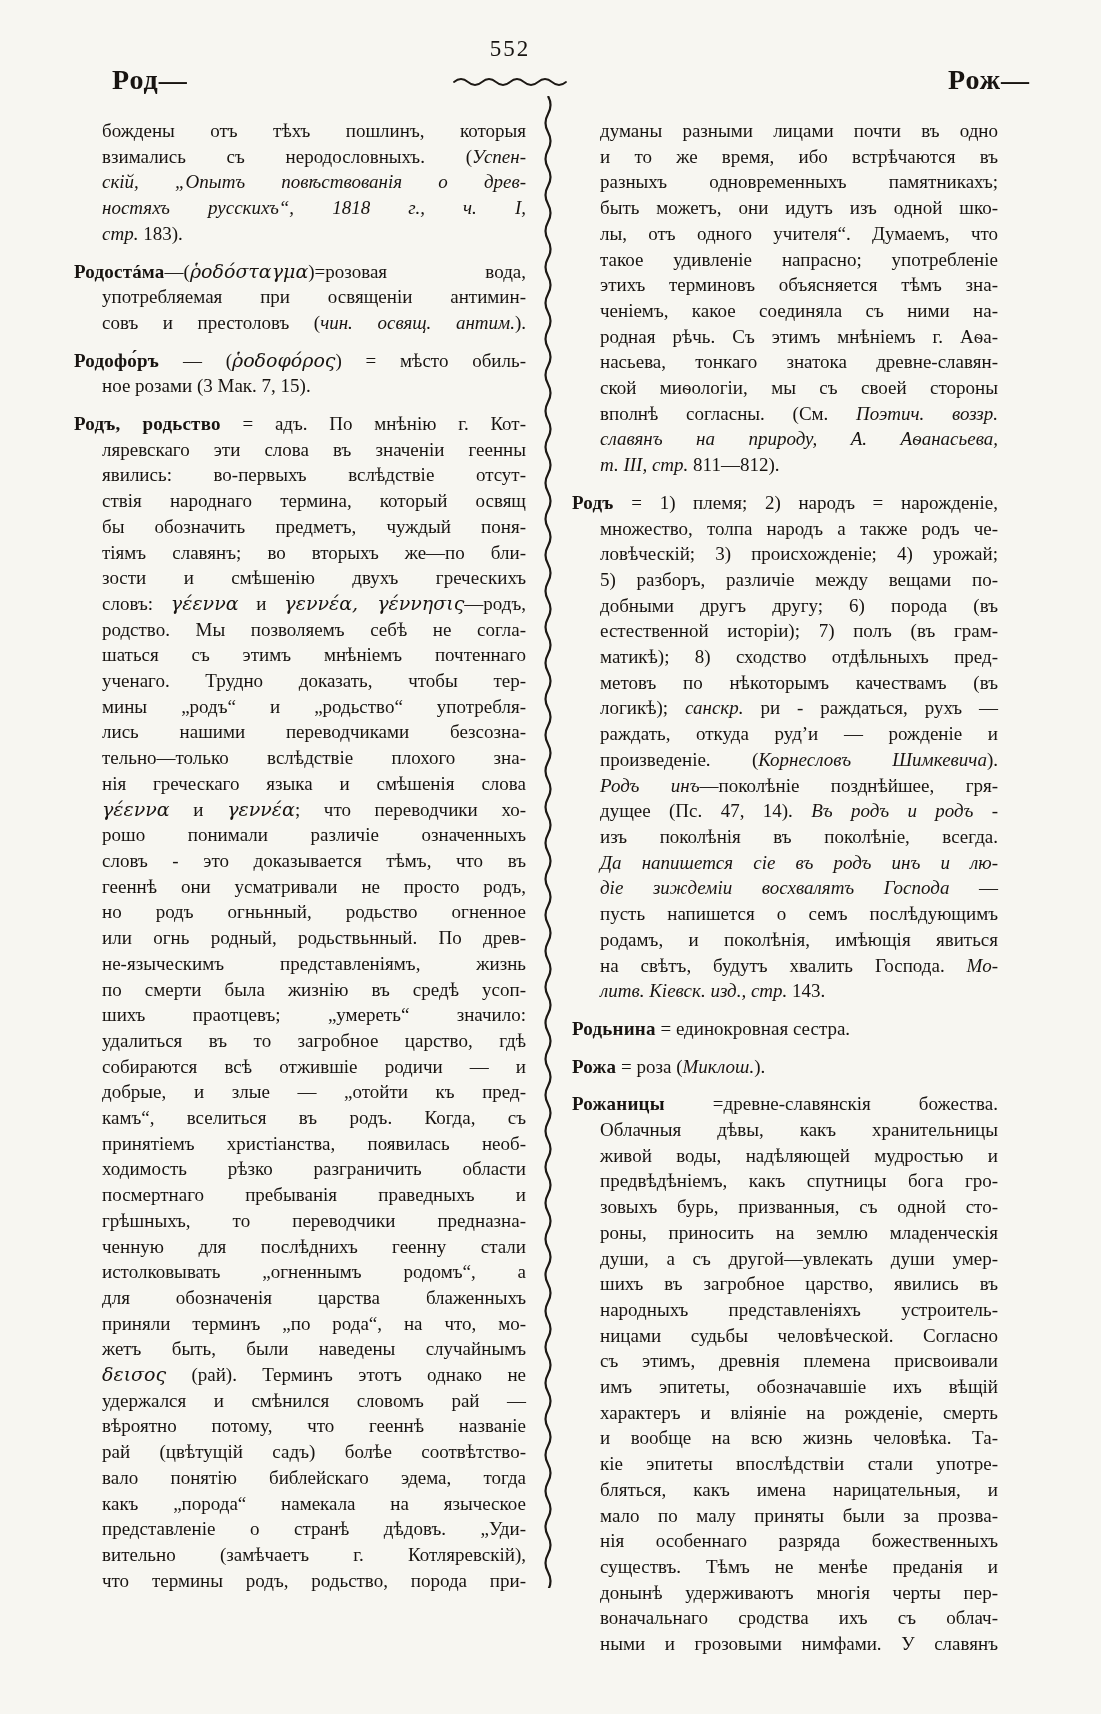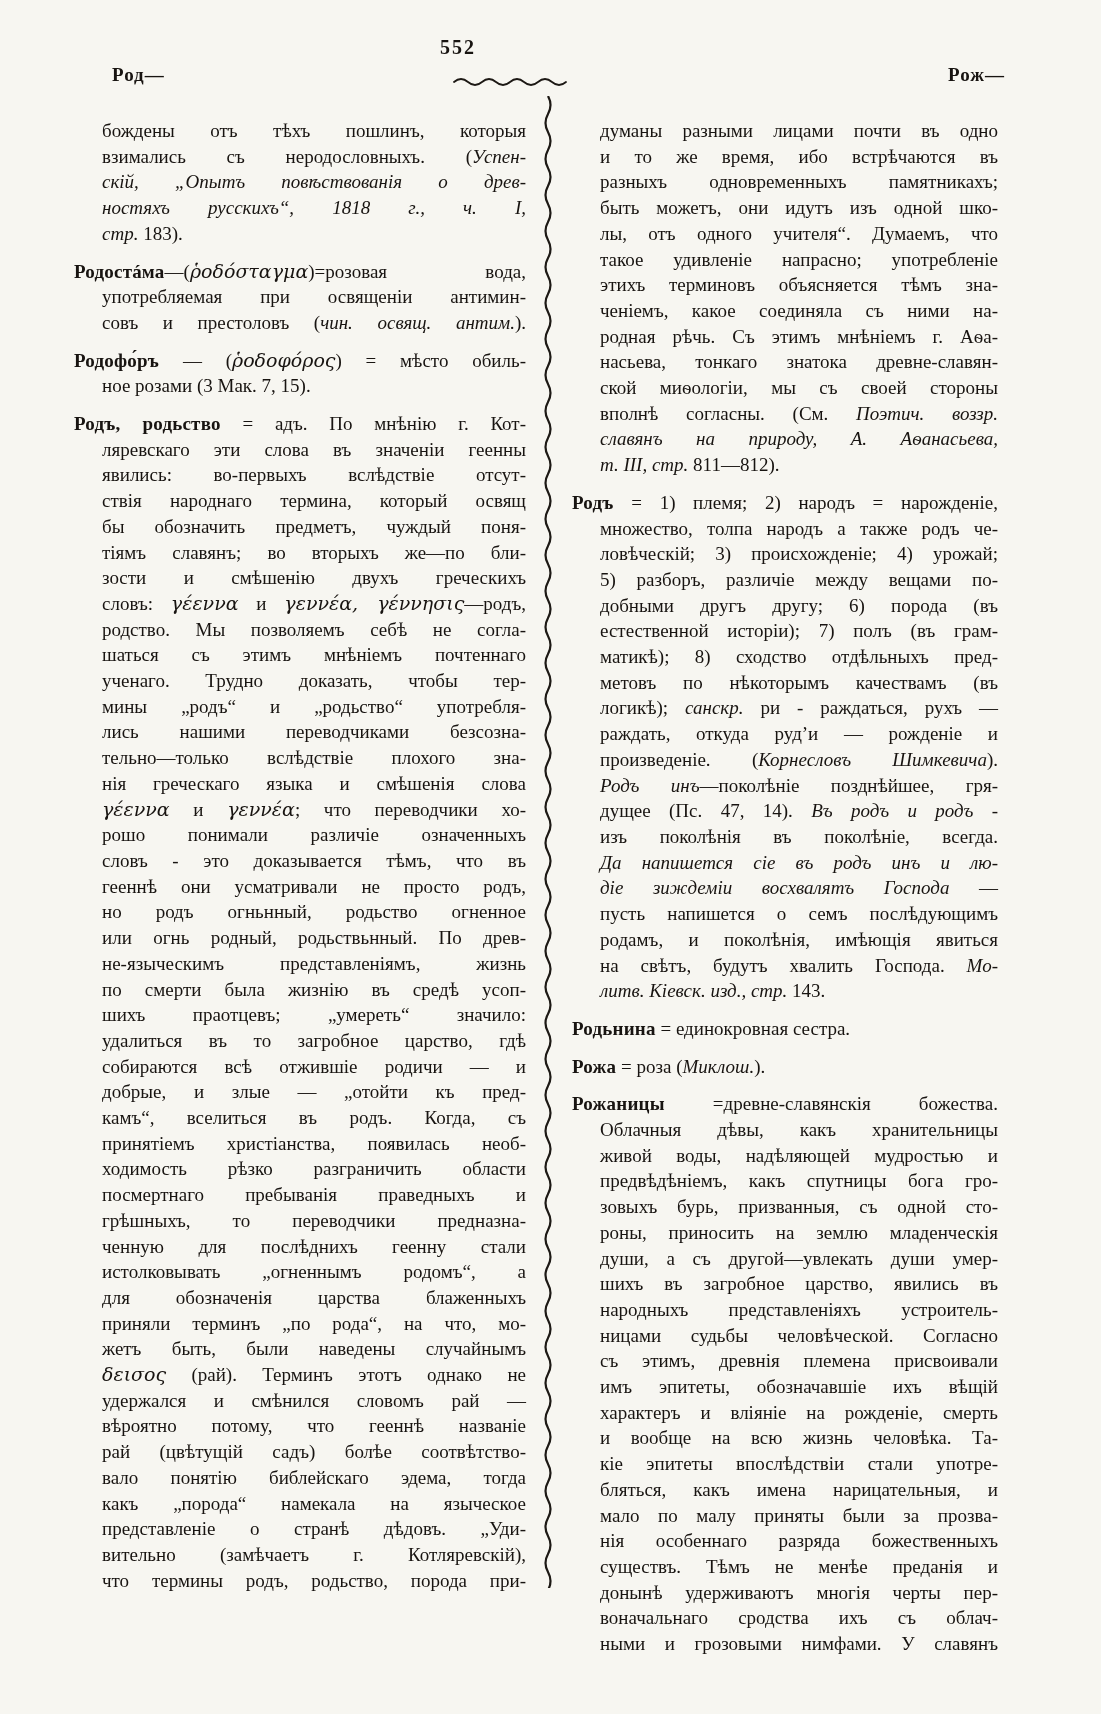--- a/index.html
+++ b/index.html
@@ -6,25 +6,25 @@
   body{
     width:1101px;height:1714px;
     background:#f7f6f1;
     font-family:"Liberation Serif","DejaVu Serif",serif;
     color:#181411;
     -webkit-font-smoothing:antialiased;
   }
   .page{position:relative;width:1101px;height:1714px;overflow:hidden;}
 
   
-  .runhead{position:absolute;top:64px;font-size:19px;font-weight:bold;letter-spacing:1px;}
+  .runhead{position:absolute;top:64px;font-size:28px;font-weight:bold;letter-spacing:1px;}
   .runhead.left{left:112px;}
   .runhead.right{left:948px;}
-  .pagenum{position:absolute;top:36px;left:440px;width:140px;text-align:left;
-           font-size:20px;font-weight:bold;letter-spacing:2px;}
+  .pagenum{position:absolute;top:36px;left:440px;width:140px;text-align:center;
+           font-size:23px;font-weight:normal;letter-spacing:2px;}
   .pagenum-rule{position:absolute;top:74px;left:452px;}
 
   
   .col{position:absolute;top:106px;}
   .col.left{left:62px;width:476px;}
   .col.right{left:560px;width:450px;}
   .divider{position:absolute;top:96px;left:542px;}
 
   .entry{margin:12px;}
   .line{

